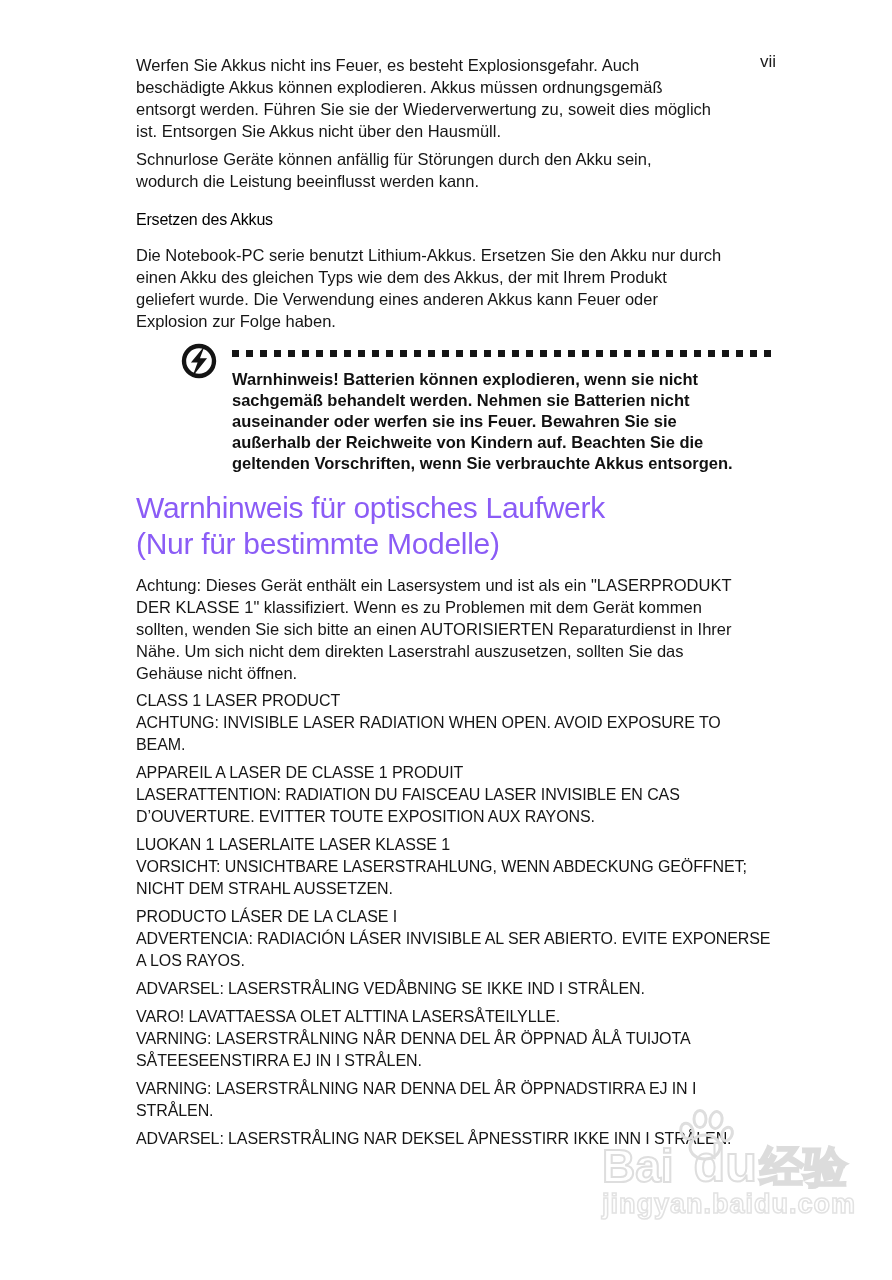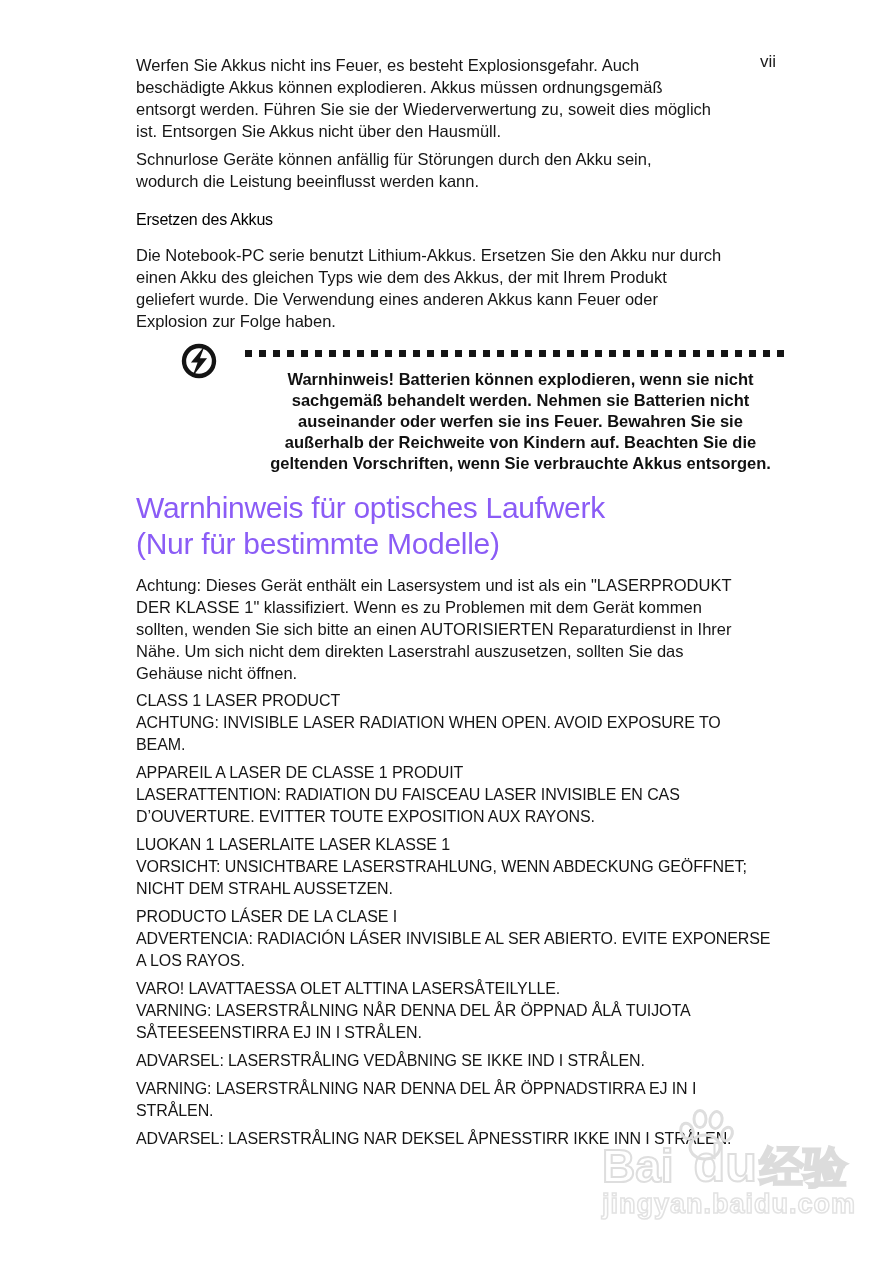--- a/index.html
+++ b/index.html
@@ -28,21 +28,21 @@
     font-size:16px;line-height:26px;font-weight:400;color:#000000;
     letter-spacing:-0.2px;
   }
   h1.big-heading{
     margin:14px 0 12px 0;
     font-size:30px;line-height:36px;font-weight:400;color:#8b5cf6;
     letter-spacing:-0.3px;
   }
   .warning{
     margin:8px 0 16px 44px;
-    display:flex;gap:27px;text-align:center;
+    display:flex;gap:14px;
   }
   .warning-icon{flex:0 0 38px;width:38px;height:38px;margin-top:2px;}
   .warning-body{flex:1;}
   .dotted-rule{
     height:7px;width:546px;
     margin:10px 0 12px 0;
     background:repeating-linear-gradient(90deg,#151515 0 7px,transparent 7px 14px);
   }
   .warning-text{margin:0;font-size:16.5px;line-height:21px;font-weight:700;color:#111;max-width:560px;}
   
@@ -144,27 +144,27 @@
       <span class="line">NICHT DEM STRAHL AUSSETZEN.</span>
     </p>
 
     <p class="para caps">
       <span class="line">PRODUCTO LÁSER DE LA CLASE I</span>
       <span class="line">ADVERTENCIA: RADIACIÓN LÁSER INVISIBLE AL SER ABIERTO. EVITE EXPONERSE</span>
       <span class="line">A LOS RAYOS.</span>
     </p>
 
     <p class="para caps">
+      <span class="line">ADVARSEL: LASERSTRÅLING VEDÅBNING SE IKKE IND I STRÅLEN.</span>
+    </p>
+
+    <p class="para caps">
       <span class="line">VARO! LAVATTAESSA OLET ALTTINA LASERSÅTEILYLLE.</span>
       <span class="line">VARNING: LASERSTRÅLNING NÅR DENNA DEL ÅR ÖPPNAD ÅLÅ TUIJOTA</span>
       <span class="line">SÅTEESEENSTIRRA EJ IN I STRÅLEN.</span>
-    </p>
-
-    <p class="para caps">
-      <span class="line">ADVARSEL: LASERSTRÅLING VEDÅBNING SE IKKE IND I STRÅLEN.</span>
     </p>
 
     <p class="para caps">
       <span class="line">VARNING: LASERSTRÅLNING NAR DENNA DEL ÅR ÖPPNADSTIRRA EJ IN I</span>
       <span class="line">STRÅLEN.</span>
     </p>
 
     <p class="para caps">
       <span class="line">ADVARSEL: LASERSTRÅLING NAR DEKSEL ÅPNESSTIRR IKKE INN I STRÅLEN.</span>
     </p>

